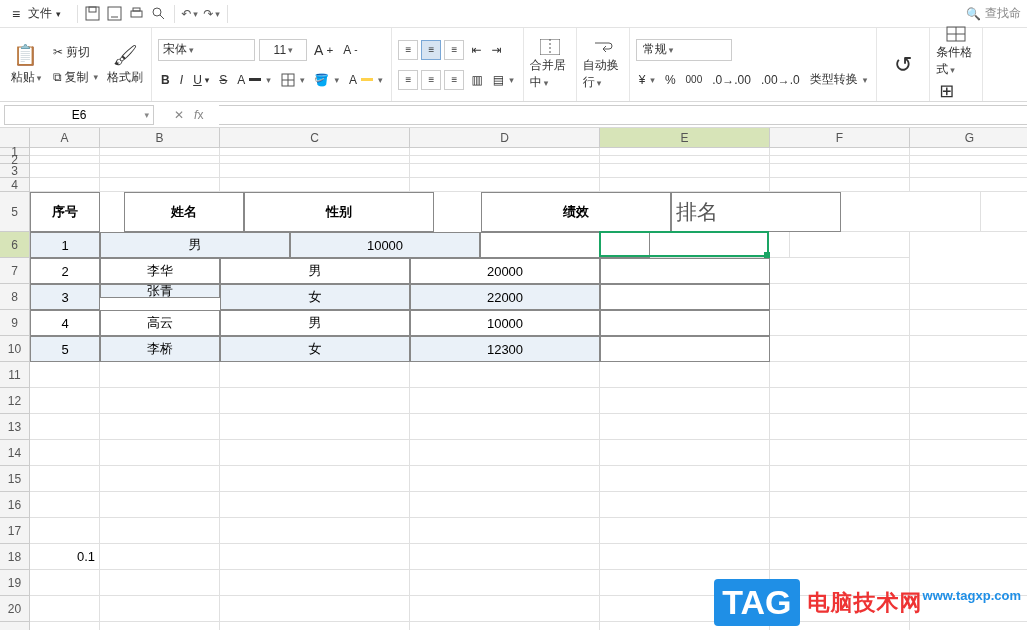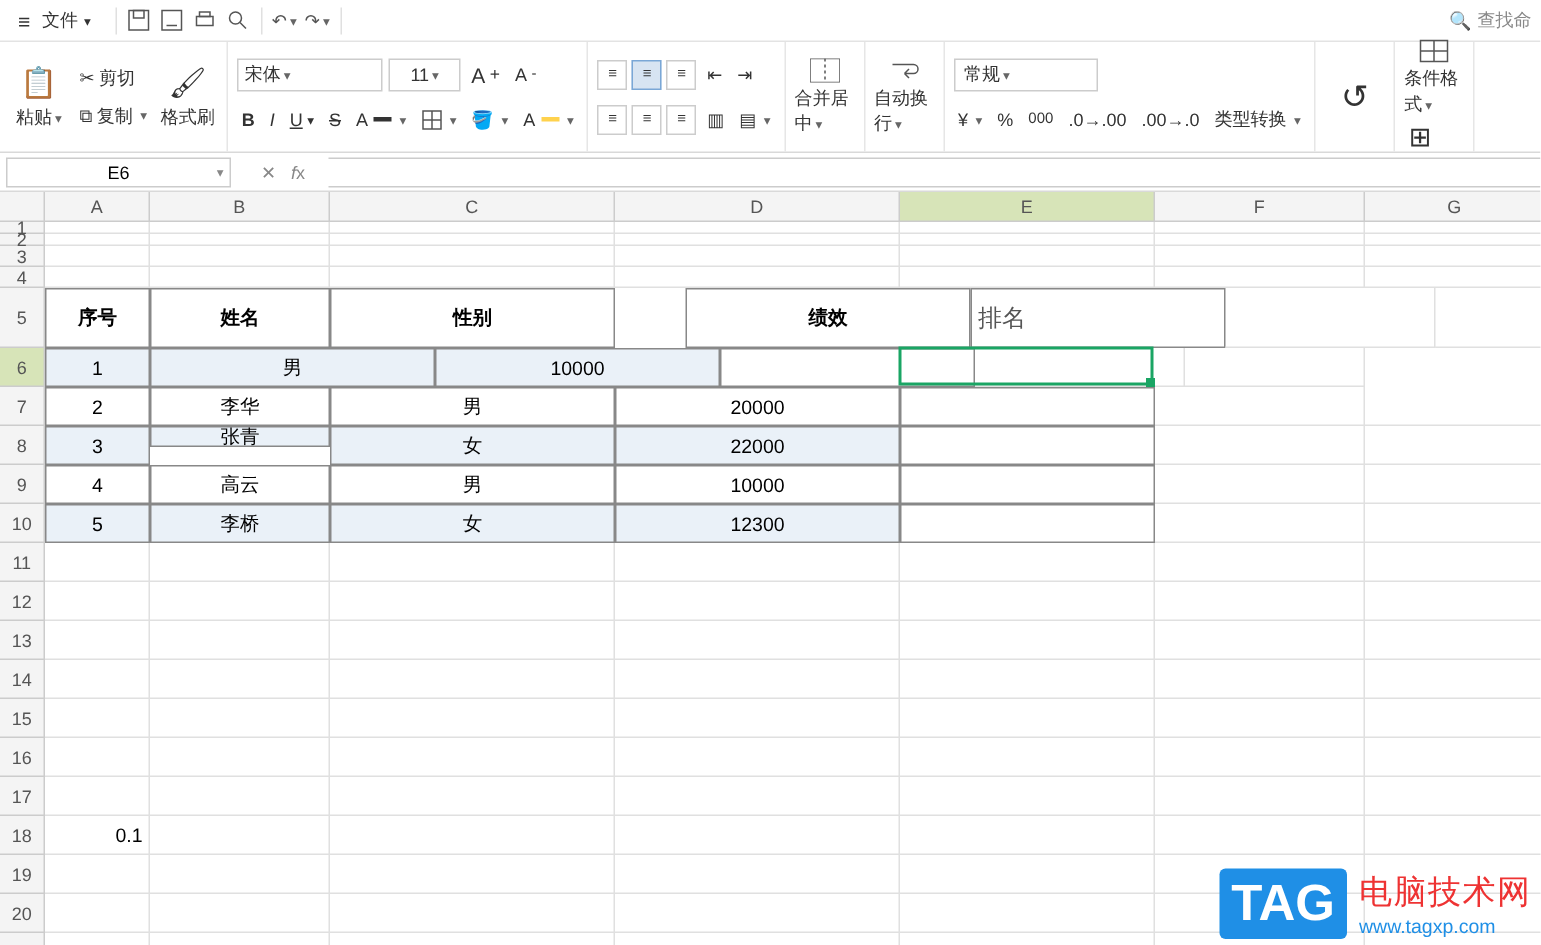--- a/index.html
+++ b/index.html
@@ -59,21 +59,21 @@
 .rightc{ justify-content:flex-end; padding-right:4px;}
 .band{ background:#eaf1f8; }
 .leftpad{ padding-left:4px;}
 
 .active-cell-outline{ position:absolute; border:2px solid #1aa564; pointer-events:none; }
 .active-handle{position:absolute; width:6px;height:6px;background:#1aa564;right:-3px;bottom:-3px;}
 
 
 .tag-logo{ position:absolute; right:6px; bottom:4px; display:flex; align-items:center; gap:8px;}
 .tag-logo .box{ background:#1f8fe6; color:#fff; font-weight:900; font-size:34px; padding:4px 8px; border-radius:4px; font-family:Arial,sans-serif;}
-.tag-logo .txt{ display:flex; flex-direction:column; font-weight:normal;}
+.tag-logo .txt{ display:flex; font-weight:bold;}
 .tag-logo .t1{ color:#e33; font-size:22px; letter-spacing:1px;}
 .tag-logo .t2{ color:#1f8fe6; font-size:13px;}
 svg{display:block;}
 </style>
 </head>
 <body>
 
 <div class="menubar">
   <div class="file-btn">
     <span class="hamb"></span>
@@ -341,24 +341,24 @@
             <div class="cell" style="width: 70px; height: 14px;"></div>
             <div class="cell" style="width: 120px; height: 14px;"></div>
             <div class="cell" style="width: 190px; height: 14px;"></div>
             <div class="cell" style="width: 190px; height: 14px;"></div>
             <div class="cell" style="width: 170px; height: 14px;"></div>
             <div class="cell" style="width: 140px; height: 14px;"></div>
             <div class="cell" style="width: 120px; height: 14px;"></div>
           </div>
           <div class="row">
             <div class="cell hdr" style="width: 70px; height: 40px;">序号</div>
-            <div class="cell hdr" style="width: 120px; height: 40px;">姓名</div>
+            <div class="cell hdr" style="width: 120px; height: 40px; margin-left: 24px;">姓名</div>
             <div class="cell hdr" style="width: 190px; height: 40px;">性别</div>
             <div class="cell hdr" style="width: 190px; height: 40px; margin-left: 47px;">绩效</div>
-            <div class="cell bord leftpad" style="width: 170px; height: 40px; font-size: 16px; color: rgb(85, 85, 85);">排名</div>
+            <div class="cell bord leftpad" style="width: 170px; height: 40px; font-size: 21px; color: rgb(85, 85, 85);">排名</div>
             <div class="cell" style="width: 140px; height: 40px;"></div>
             <div class="cell" style="width: 120px; height: 40px;"></div>
           </div>
           <div class="row">
             <div class="cell bord center band" style="width: 70px; height: 26px;">1</div>
             <div class="cell bord center band" style="width: 190px; height: 26px;">男</div>
             <div class="cell bord center band" style="width: 190px; height: 26px;">10000</div>
             <div class="cell bord" style="width: 170px; height: 26px;"></div>
             <div class="cell" style="width: 140px; height: 26px;"></div>
             <div class="cell" style="width: 120px; height: 26px;"></div>

